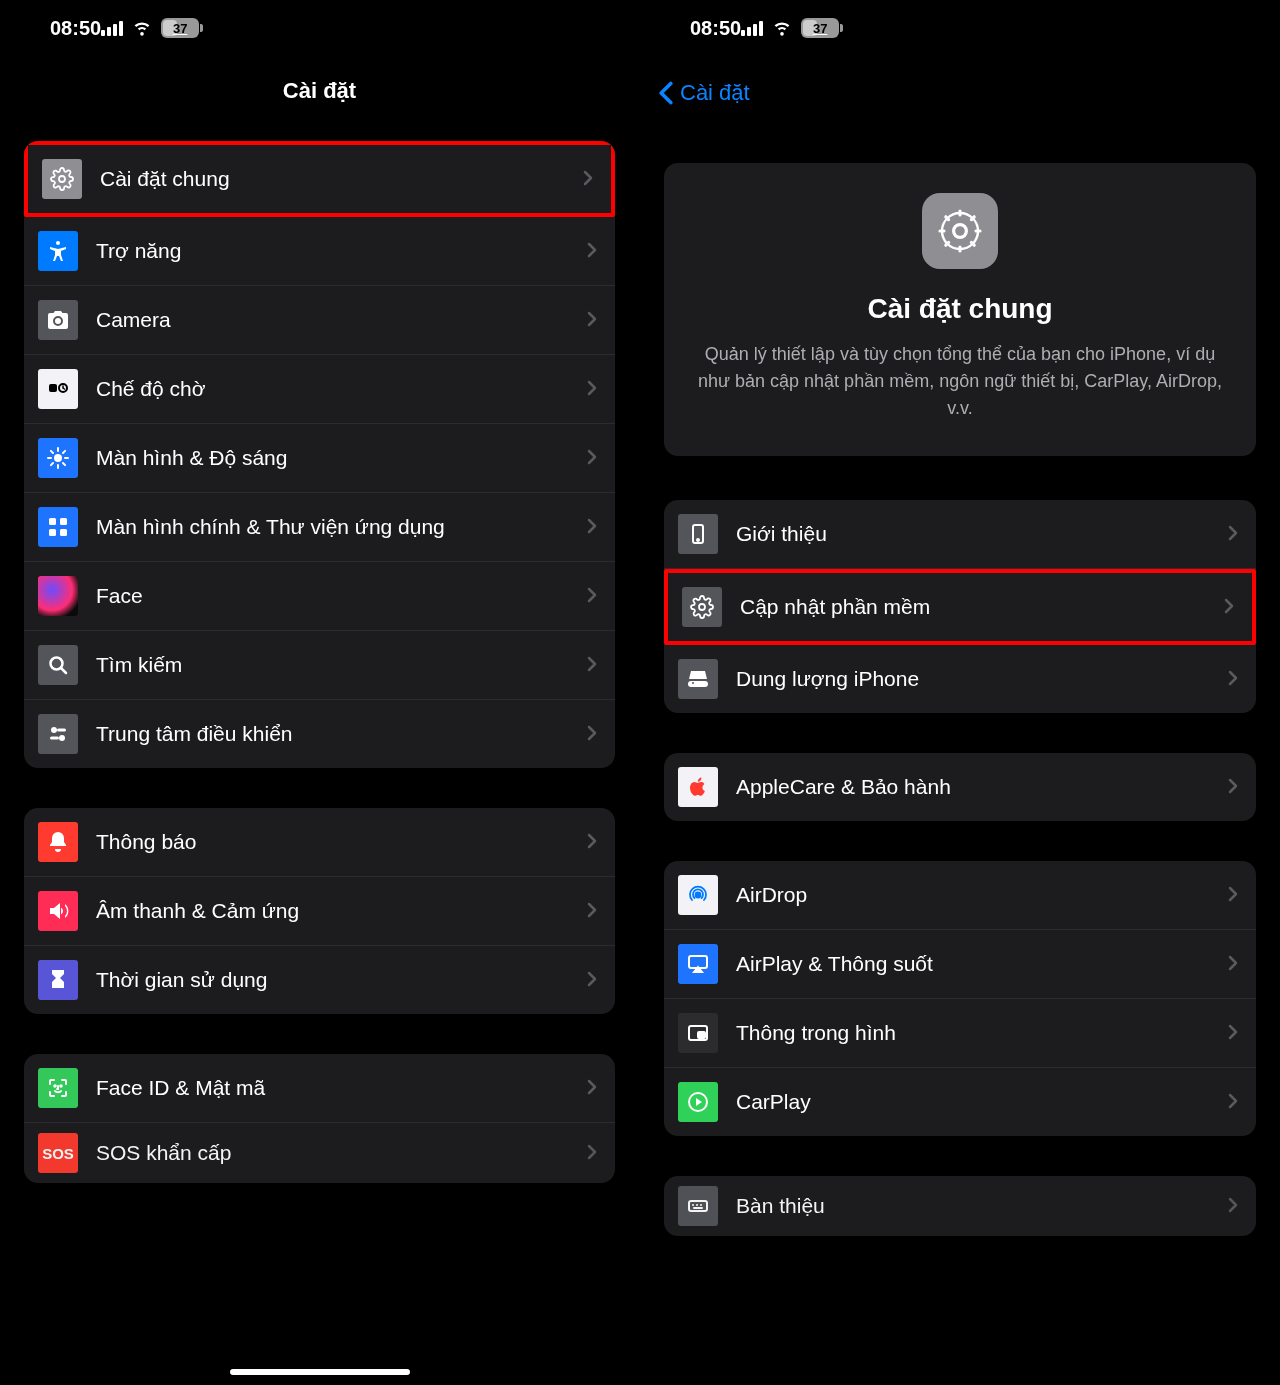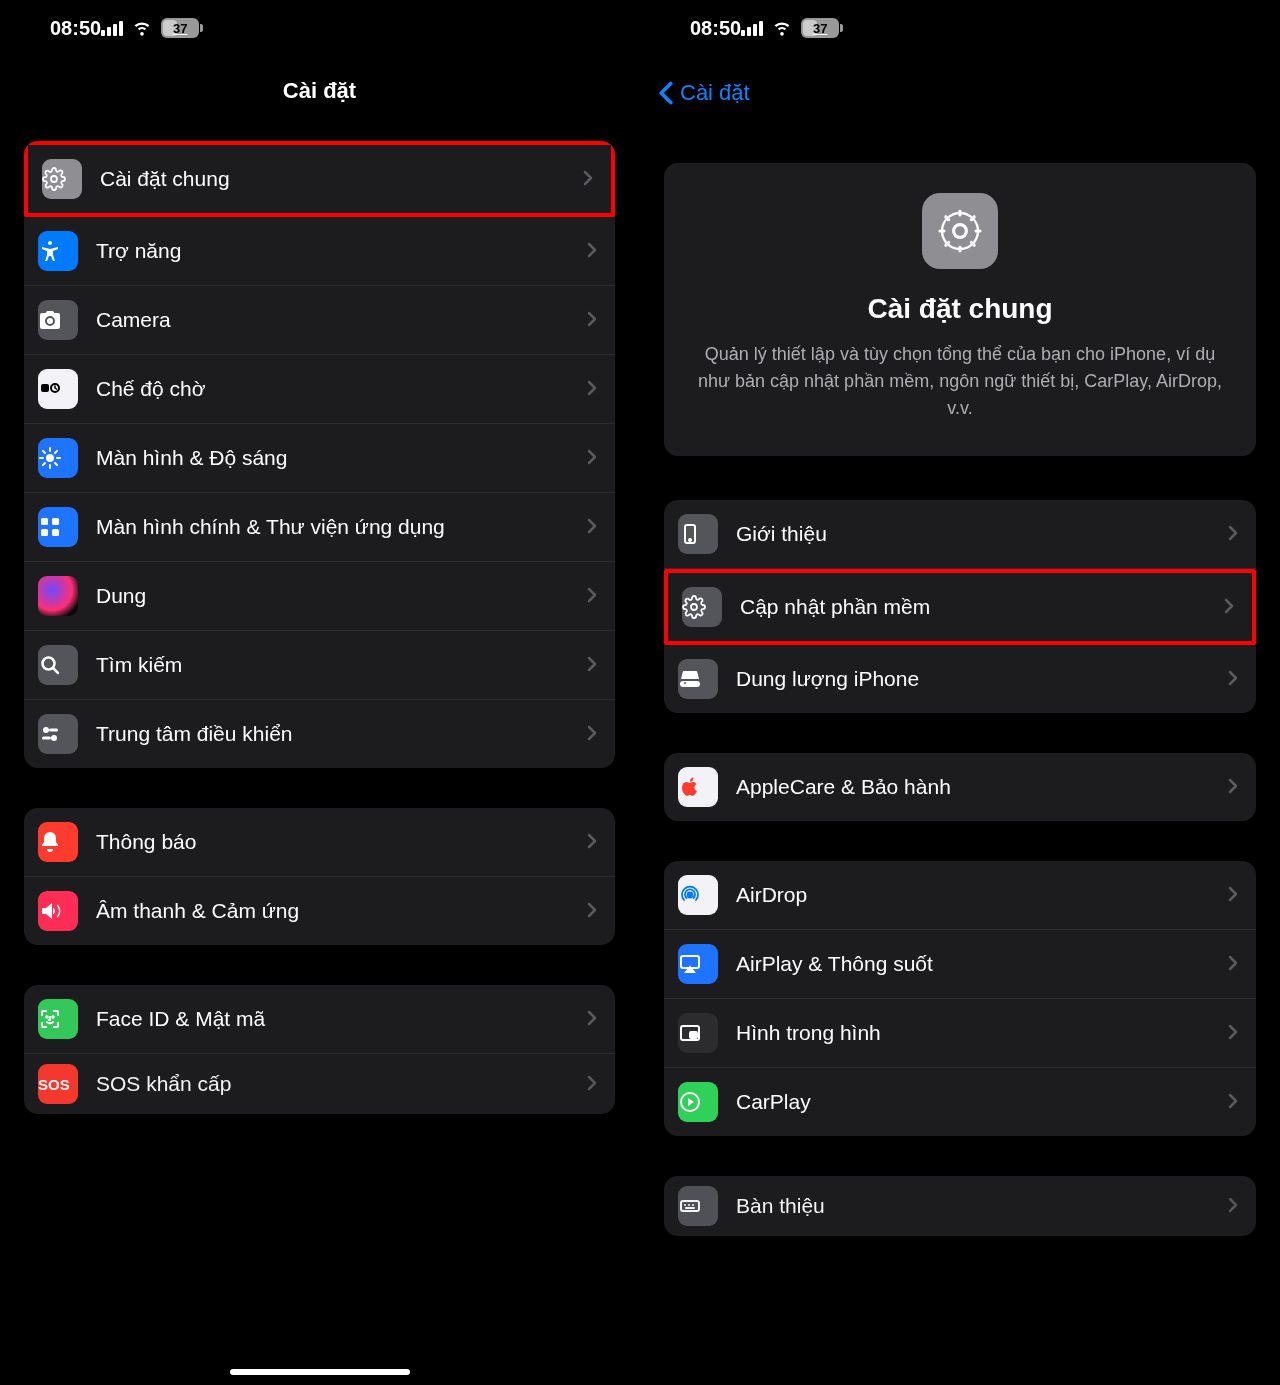--- a/index.html
+++ b/index.html
@@ -97,24 +97,24 @@
     color: #fff;
     line-height: 1.25;
   }
   .chevron {
     color: #5a5a5e;
     font-size: 22px;
     flex-shrink: 0;
   }
   .icon {
     width: 40px; height: 40px;
-    border-radius: 9px;
+    border-radius: 3px;
     display: flex;
     align-items: center;
-    justify-content: flex-start;
+    justify-content: center;
     flex-shrink: 0;
   }
   .icon svg { width: 24px; height: 24px; }
 
   .highlight {
     border: 4px solid #ff0000;
     border-radius: 2px;
   }
 
   
@@ -265,21 +265,21 @@
           <div class="chevron"><svg width="10" height="16" viewBox="0 0 10 16" fill="none" stroke="#5a5a5e" stroke-width="2.5" stroke-linecap="round" stroke-linejoin="round">
               <polyline points="2,2 8,8 2,14"></polyline>
             </svg></div>
         </div>
         <div class="row">
           <div class="icon siri-icon" style="color: rgb(255, 255, 255);">
             <svg viewBox="0 0 24 24">
               <circle cx="12" cy="12" r="9" fill="url(#g)"></circle>
             </svg>
           </div>
-          <div class="row-label">Dung</div>
+          <div class="row-label">Face</div>
           <div class="chevron"><svg width="10" height="16" viewBox="0 0 10 16" fill="none" stroke="#5a5a5e" stroke-width="2.5" stroke-linecap="round" stroke-linejoin="round">
               <polyline points="2,2 8,8 2,14"></polyline>
             </svg></div>
         </div>
         <div class="row">
           <div class="icon bg-lgray" style="color: rgb(255, 255, 255);">
             <svg viewBox="0 0 24 24" fill="none" stroke="currentColor" stroke-width="2.5" stroke-linecap="round">
               <circle cx="10.5" cy="10.5" r="6"></circle>
               <path d="M20 20l-5-5"></path>
             </svg>
@@ -316,20 +316,31 @@
               <polyline points="2,2 8,8 2,14"></polyline>
             </svg></div>
         </div>
         <div class="row">
           <div class="icon bg-pink" style="color: rgb(255, 255, 255);">
             <svg viewBox="0 0 24 24" fill="currentColor">
               <path d="M4 9v6h4l6 5V4L8 9H4zm13 3a4 4 0 00-2-3.5v7A4 4 0 0017 12zm2-7v2.1a7 7 0 010 9.8V19a9 9 0 000-14z"></path>
             </svg>
           </div>
           <div class="row-label">Âm thanh &amp; Cảm ứng</div>
+          <div class="chevron"><svg width="10" height="16" viewBox="0 0 10 16" fill="none" stroke="#5a5a5e" stroke-width="2.5" stroke-linecap="round" stroke-linejoin="round">
+              <polyline points="2,2 8,8 2,14"></polyline>
+            </svg></div>
+        </div>
+        <div class="row">
+          <div class="icon bg-indigo" style="color: rgb(255, 255, 255);">
+            <svg viewBox="0 0 24 24" fill="currentColor">
+              <path d="M6 2h12v4l-4 4 4 4v6H6v-6l4-4-4-4V2z"></path>
+            </svg>
+          </div>
+          <div class="row-label">Thời gian sử dụng</div>
           <div class="chevron"><svg width="10" height="16" viewBox="0 0 10 16" fill="none" stroke="#5a5a5e" stroke-width="2.5" stroke-linecap="round" stroke-linejoin="round">
               <polyline points="2,2 8,8 2,14"></polyline>
             </svg></div>
         </div>
       </div>
       <div class="group">
         <div class="row">
           <div class="icon bg-green" style="color: rgb(255, 255, 255);">
             <svg viewBox="0 0 24 24" fill="none" stroke="currentColor" stroke-width="2" stroke-linecap="round">
               <path d="M4 8V5a1 1 0 011-1h3M20 8V5a1 1 0 00-1-1h-3M4 16v3a1 1 0 001 1h3M20 16v3a1 1 0 01-1 1h-3"></path>
@@ -475,21 +486,21 @@
                 <polyline points="2,2 8,8 2,14"></polyline>
               </svg></div>
           </div>
           <div class="row">
             <div class="icon bg-darkg" style="color: rgb(255, 255, 255);">
               <svg viewBox="0 0 24 24" fill="none" stroke="currentColor" stroke-width="2">
                 <rect x="3" y="5" width="18" height="14" rx="2"></rect>
                 <rect x="12" y="11" width="7" height="6" rx="1" fill="currentColor"></rect>
               </svg>
             </div>
-            <div class="row-label">Hình trong hình</div>
+            <div class="row-label">Thông trong hình</div>
             <div class="chevron"><svg width="10" height="16" viewBox="0 0 10 16" fill="none" stroke="#5a5a5e" stroke-width="2.5" stroke-linecap="round" stroke-linejoin="round">
                 <polyline points="2,2 8,8 2,14"></polyline>
               </svg></div>
           </div>
           <div class="row">
             <div class="icon bg-dgreen" style="color: rgb(255, 255, 255);">
               <svg viewBox="0 0 24 24" fill="currentColor">
                 <circle cx="12" cy="12" r="9" fill="none" stroke="currentColor" stroke-width="2"></circle>
                 <path d="M10 8l6 4-6 4V8z"></path>
               </svg>

